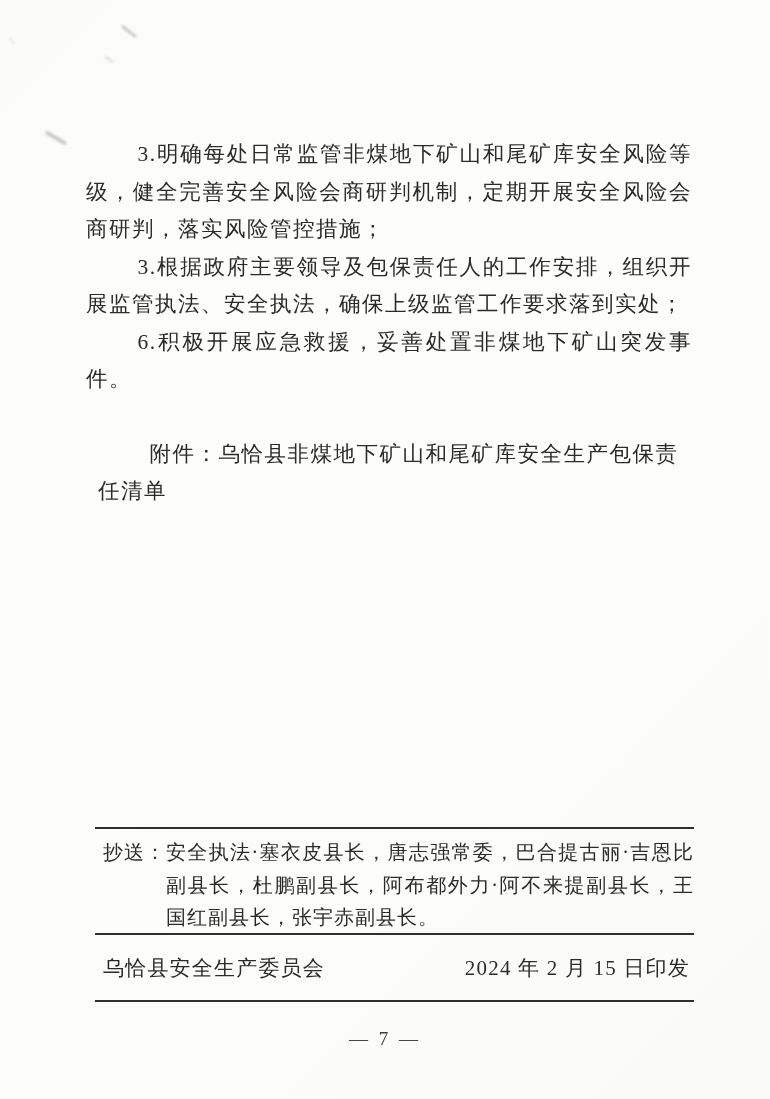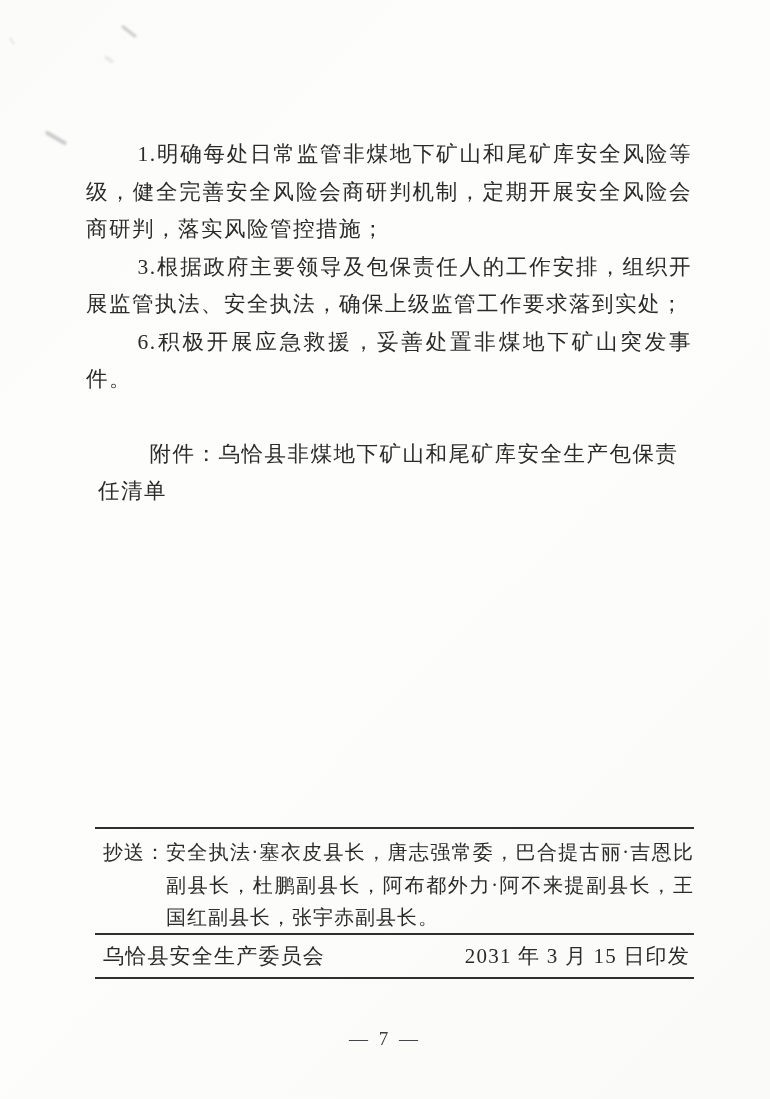--- a/index.html
+++ b/index.html
@@ -71,21 +71,21 @@
     letter-spacing: 1px;
   }
   .cc-label { white-space: nowrap; }
   .cc-text  { flex: 1; text-align: justify; }
 
   .issuer-row {
     display: flex;
     justify-content: space-between;
     align-items: center;
     box-sizing: border-box;
-    height: 46px;
+    height: 69px;
     border-top: 2px solid #2f2f2f;
     border-bottom: 2px solid #2f2f2f;
     padding: 0 4px 0 8px;
     font-size: 21px;
     letter-spacing: 1.2px;
   }
 
   .page-number {
     position: absolute;
     top: 1028px;
@@ -101,33 +101,33 @@
 <body>
 
 <div class="page">
 
   <span class="smudge s1"></span>
   <span class="smudge s2"></span>
   <span class="smudge s3"></span>
   <span class="smudge s4"></span>
 
   <main class="body-text">
-    <p class="para">1.明确每处日常监管非煤地下矿山和尾矿库安全风险等级，健全完善安全风险会商研判机制，定期开展安全风险会商研判，落实风险管控措施；</p>
+    <p class="para">3.明确每处日常监管非煤地下矿山和尾矿库安全风险等级，健全完善安全风险会商研判机制，定期开展安全风险会商研判，落实风险管控措施；</p>
     <p class="para">3.根据政府主要领导及包保责任人的工作安排，组织开展监管执法、安全执法，确保上级监管工作要求落到实处；</p>
     <p class="para">6.积极开展应急救援，妥善处置非煤地下矿山突发事件。</p>
 
     <p class="attachment-line"><span>附件：</span><span>乌恰县非煤地下矿山和尾矿库安全生产包保责任清单</span></p>
   </main>
 
   <footer class="footer">
     <div class="cc-block">
       <span class="cc-label">抄送：</span>
       <span class="cc-text">安全执法·塞衣皮县长，唐志强常委，巴合提古丽·吉恩比副县长，杜鹏副县长，阿布都外力·阿不来提副县长，王国红副县长，张宇赤副县长。</span>
     </div>
     <div class="issuer-row">
       <span>乌恰县安全生产委员会</span>
-      <span>2031 年 3 月 15 日印发</span>
+      <span>2024 年 2 月 15 日印发</span>
     </div>
   </footer>
 
   <div class="page-number">— 7 —</div>
 
 </div>
 
 </body></html>

